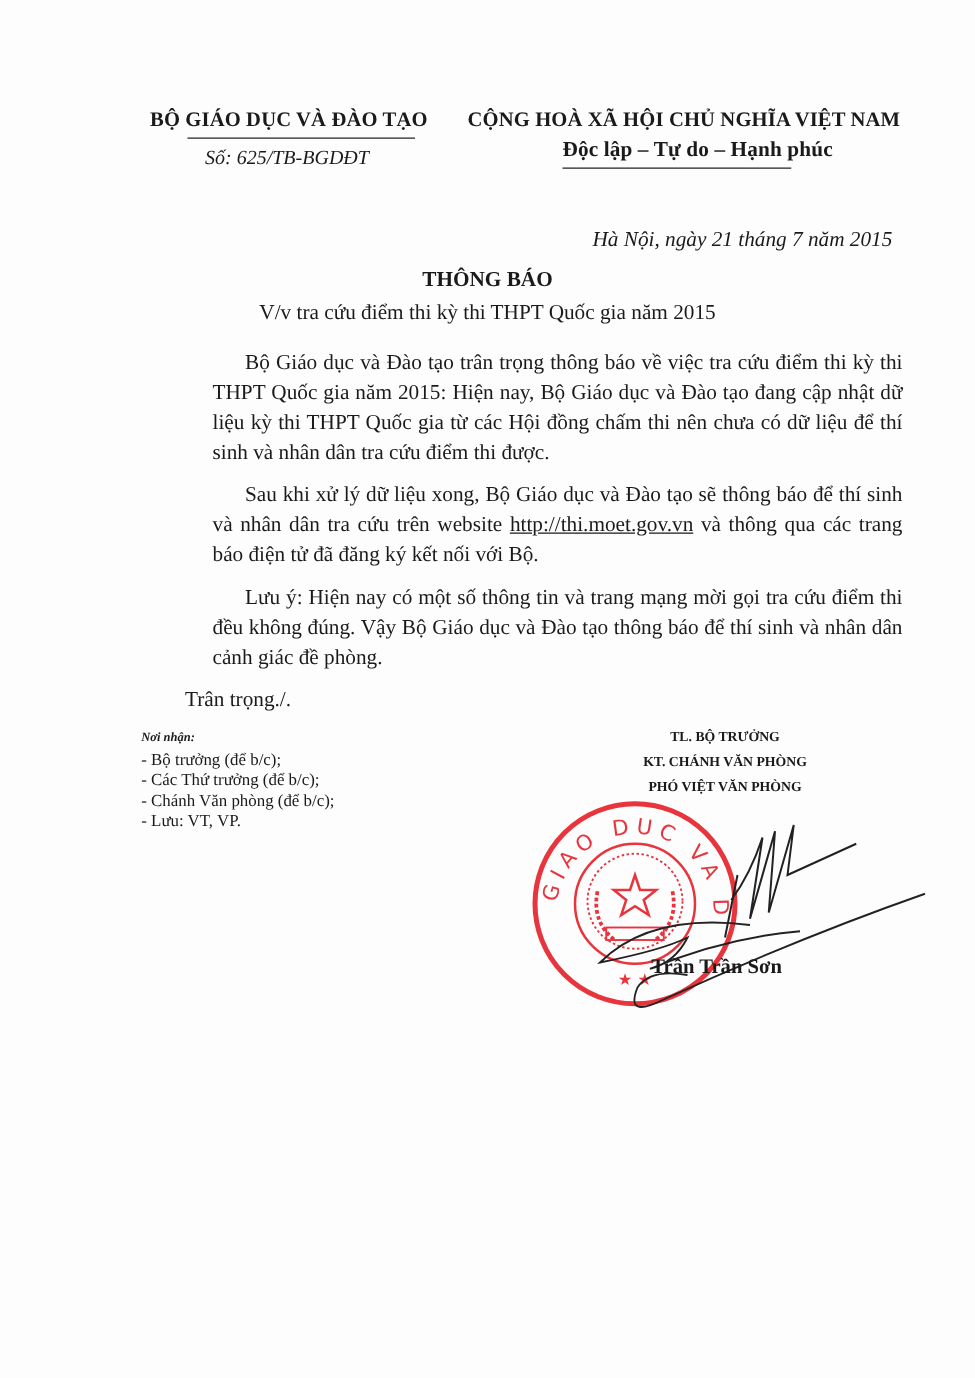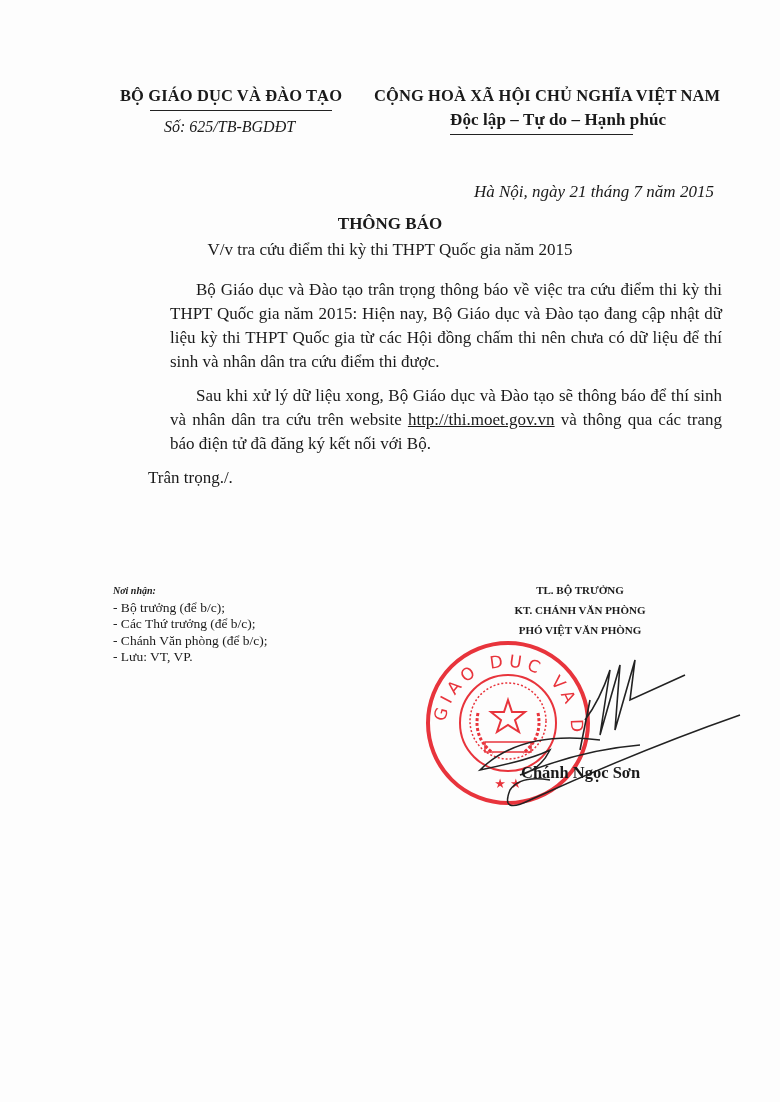--- a/index.html
+++ b/index.html
@@ -44,20 +44,21 @@
   <div class="abs hdr" style="left:450px; top:110px; font-size:17px;">Độc lập – Tự do – Hạnh phúc</div>
   <div class="rule" style="left:450px; top:134px; width:183px;"></div>
   <div class="abs italic" style="left:474px; top:157px; font-size:17px;margin-top:25px;">Hà Nội, ngày 21 tháng 7 năm 2015</div>
 
   <div class="abs bold center" style="left:0; width:780px; top:214px; font-size:17px;">THÔNG BÁO</div>
   <div class="abs center" style="left:0; width:780px; top:240px; font-size:17px;">V/v tra cứu điểm thi kỳ thi THPT Quốc gia năm 2015</div>
 
   <div class="body-text" style="top:278px;">
     <p class="last-line-left">Bộ Giáo dục và Đào tạo trân trọng thông báo về việc tra cứu điểm thi kỳ thi THPT Quốc gia năm 2015: Hiện nay, Bộ Giáo dục và Đào tạo đang cập nhật dữ liệu kỳ thi THPT Quốc gia từ các Hội đồng chấm thi nên chưa có dữ liệu để thí sinh và nhân dân tra cứu điểm thi được.</p>
     <p class="last-line-left"><span>Sau khi xử lý dữ liệu xong, Bộ Giáo dục và Đào tạo sẽ thông báo để thí sinh và nhân dân tra cứu trên website </span><span class="link">http://thi.moet.gov.vn</span><span> và thông qua các trang báo điện tử đã đăng ký kết nối với Bộ.</span></p>
+    <p class="last-line-left">Lưu ý: Hiện nay có một số thông tin và trang mạng mời gọi tra cứu điểm thi đều không đúng. Vậy Bộ Giáo dục và Đào tạo thông báo để thí sinh và nhân dân cảnh giác đề phòng.</p>
     <p style="margin-top:4px;">Trân trọng./.</p>
   </div>
 
   <div class="recipients">
     <div class="title">Nơi nhận:</div>
     <div>- Bộ trưởng (để b/c);</div>
     <div>- Các Thứ trưởng (để b/c);</div>
     <div>- Chánh Văn phòng (để b/c);</div>
     <div>- Lưu: VT, VP.</div>
   </div>
@@ -85,15 +86,15 @@
     <path d="M 55 75 Q 50 100 70 115" fill="none" stroke="#e8343c" stroke-width="3" stroke-dasharray="3 2"></path>
     <path d="M 115 75 Q 120 100 100 115" fill="none" stroke="#e8343c" stroke-width="3" stroke-dasharray="3 2"></path>
   </svg>
 
   <svg class="signature" viewBox="0 0 320 170">
     <path d="M 150 60 L 140 110 M 145 80 Q 160 60 170 30 L 160 95 L 180 25 L 175 90 L 195 20 L 190 60 L 245 35" fill="none" stroke="#222" stroke-width="1.6"></path>
     <path d="M 160 100 Q 80 90 40 130 Q 90 120 110 110 Q 100 130 80 135 Q 140 110 200 105" fill="none" stroke="#222" stroke-width="1.5"></path>
     <path d="M 300 75 Q 200 110 90 160 Q 60 175 70 150 Q 80 135 110 140" fill="none" stroke="#222" stroke-width="1.5"></path>
   </svg>
 
-  <div class="signer">Chánh Ngọc Sơn</div>
+  <div class="signer">Trần Trần Sơn</div>
 
 </div>
 
 </body></html>

